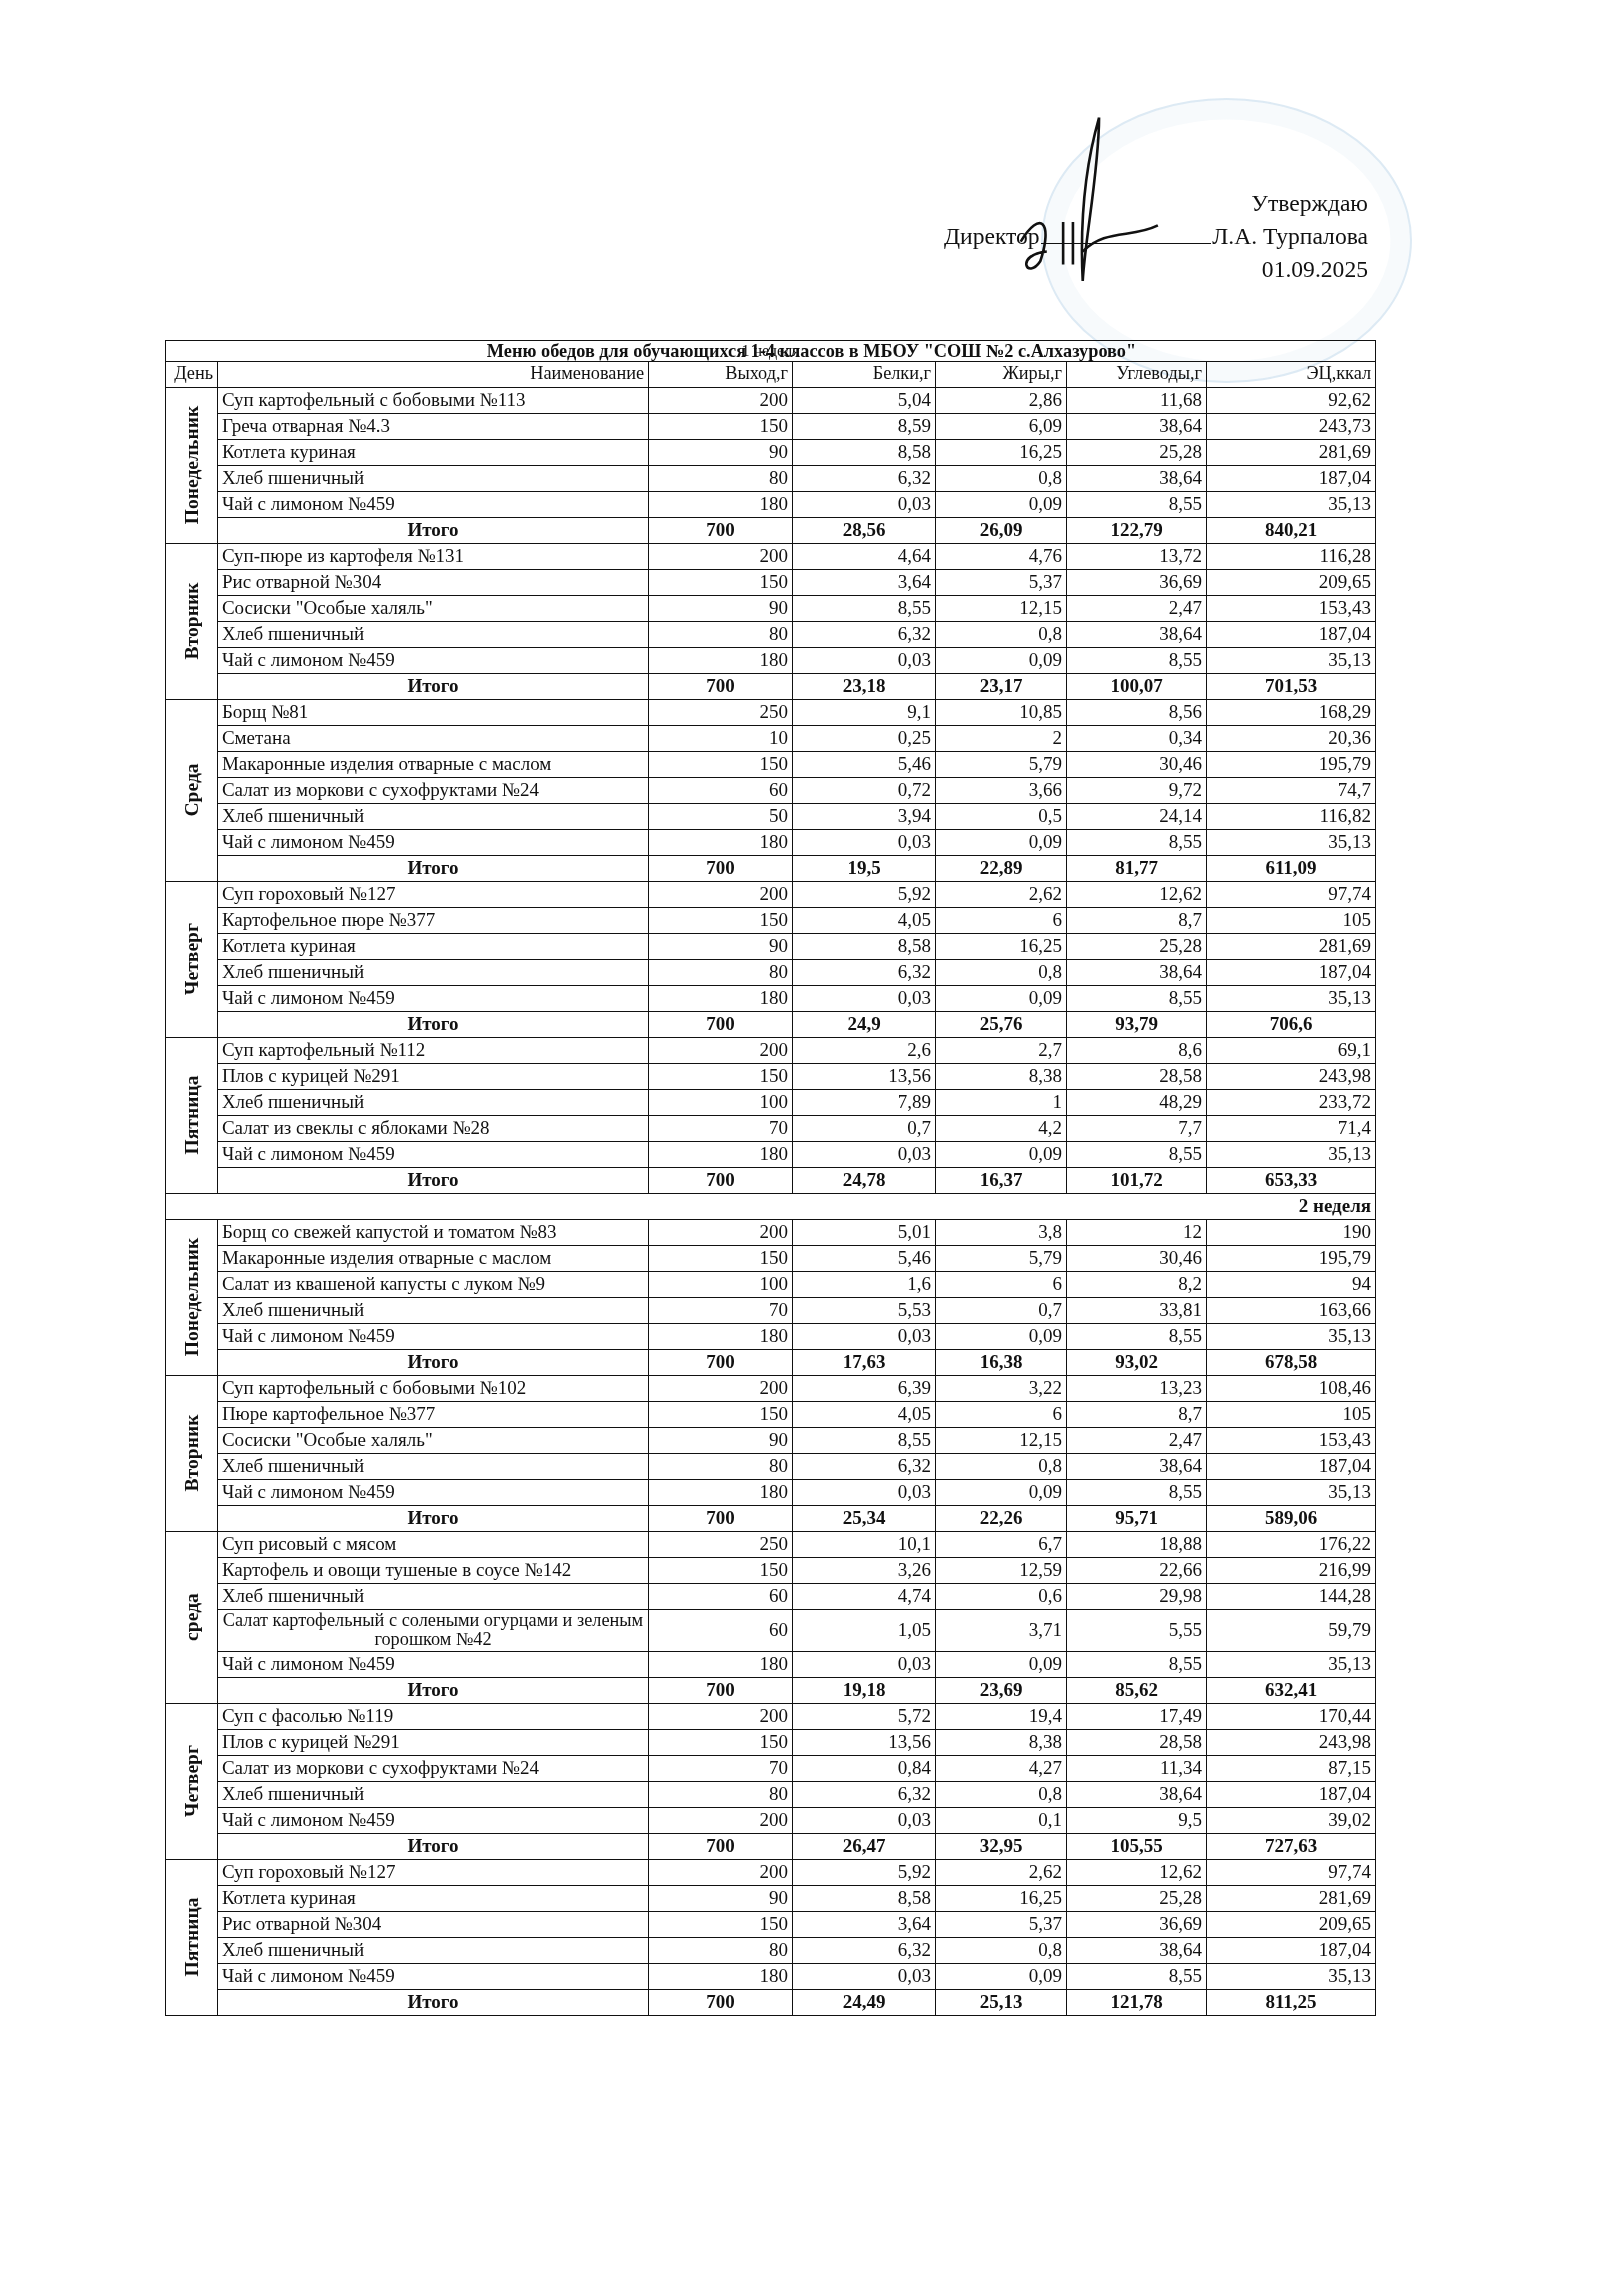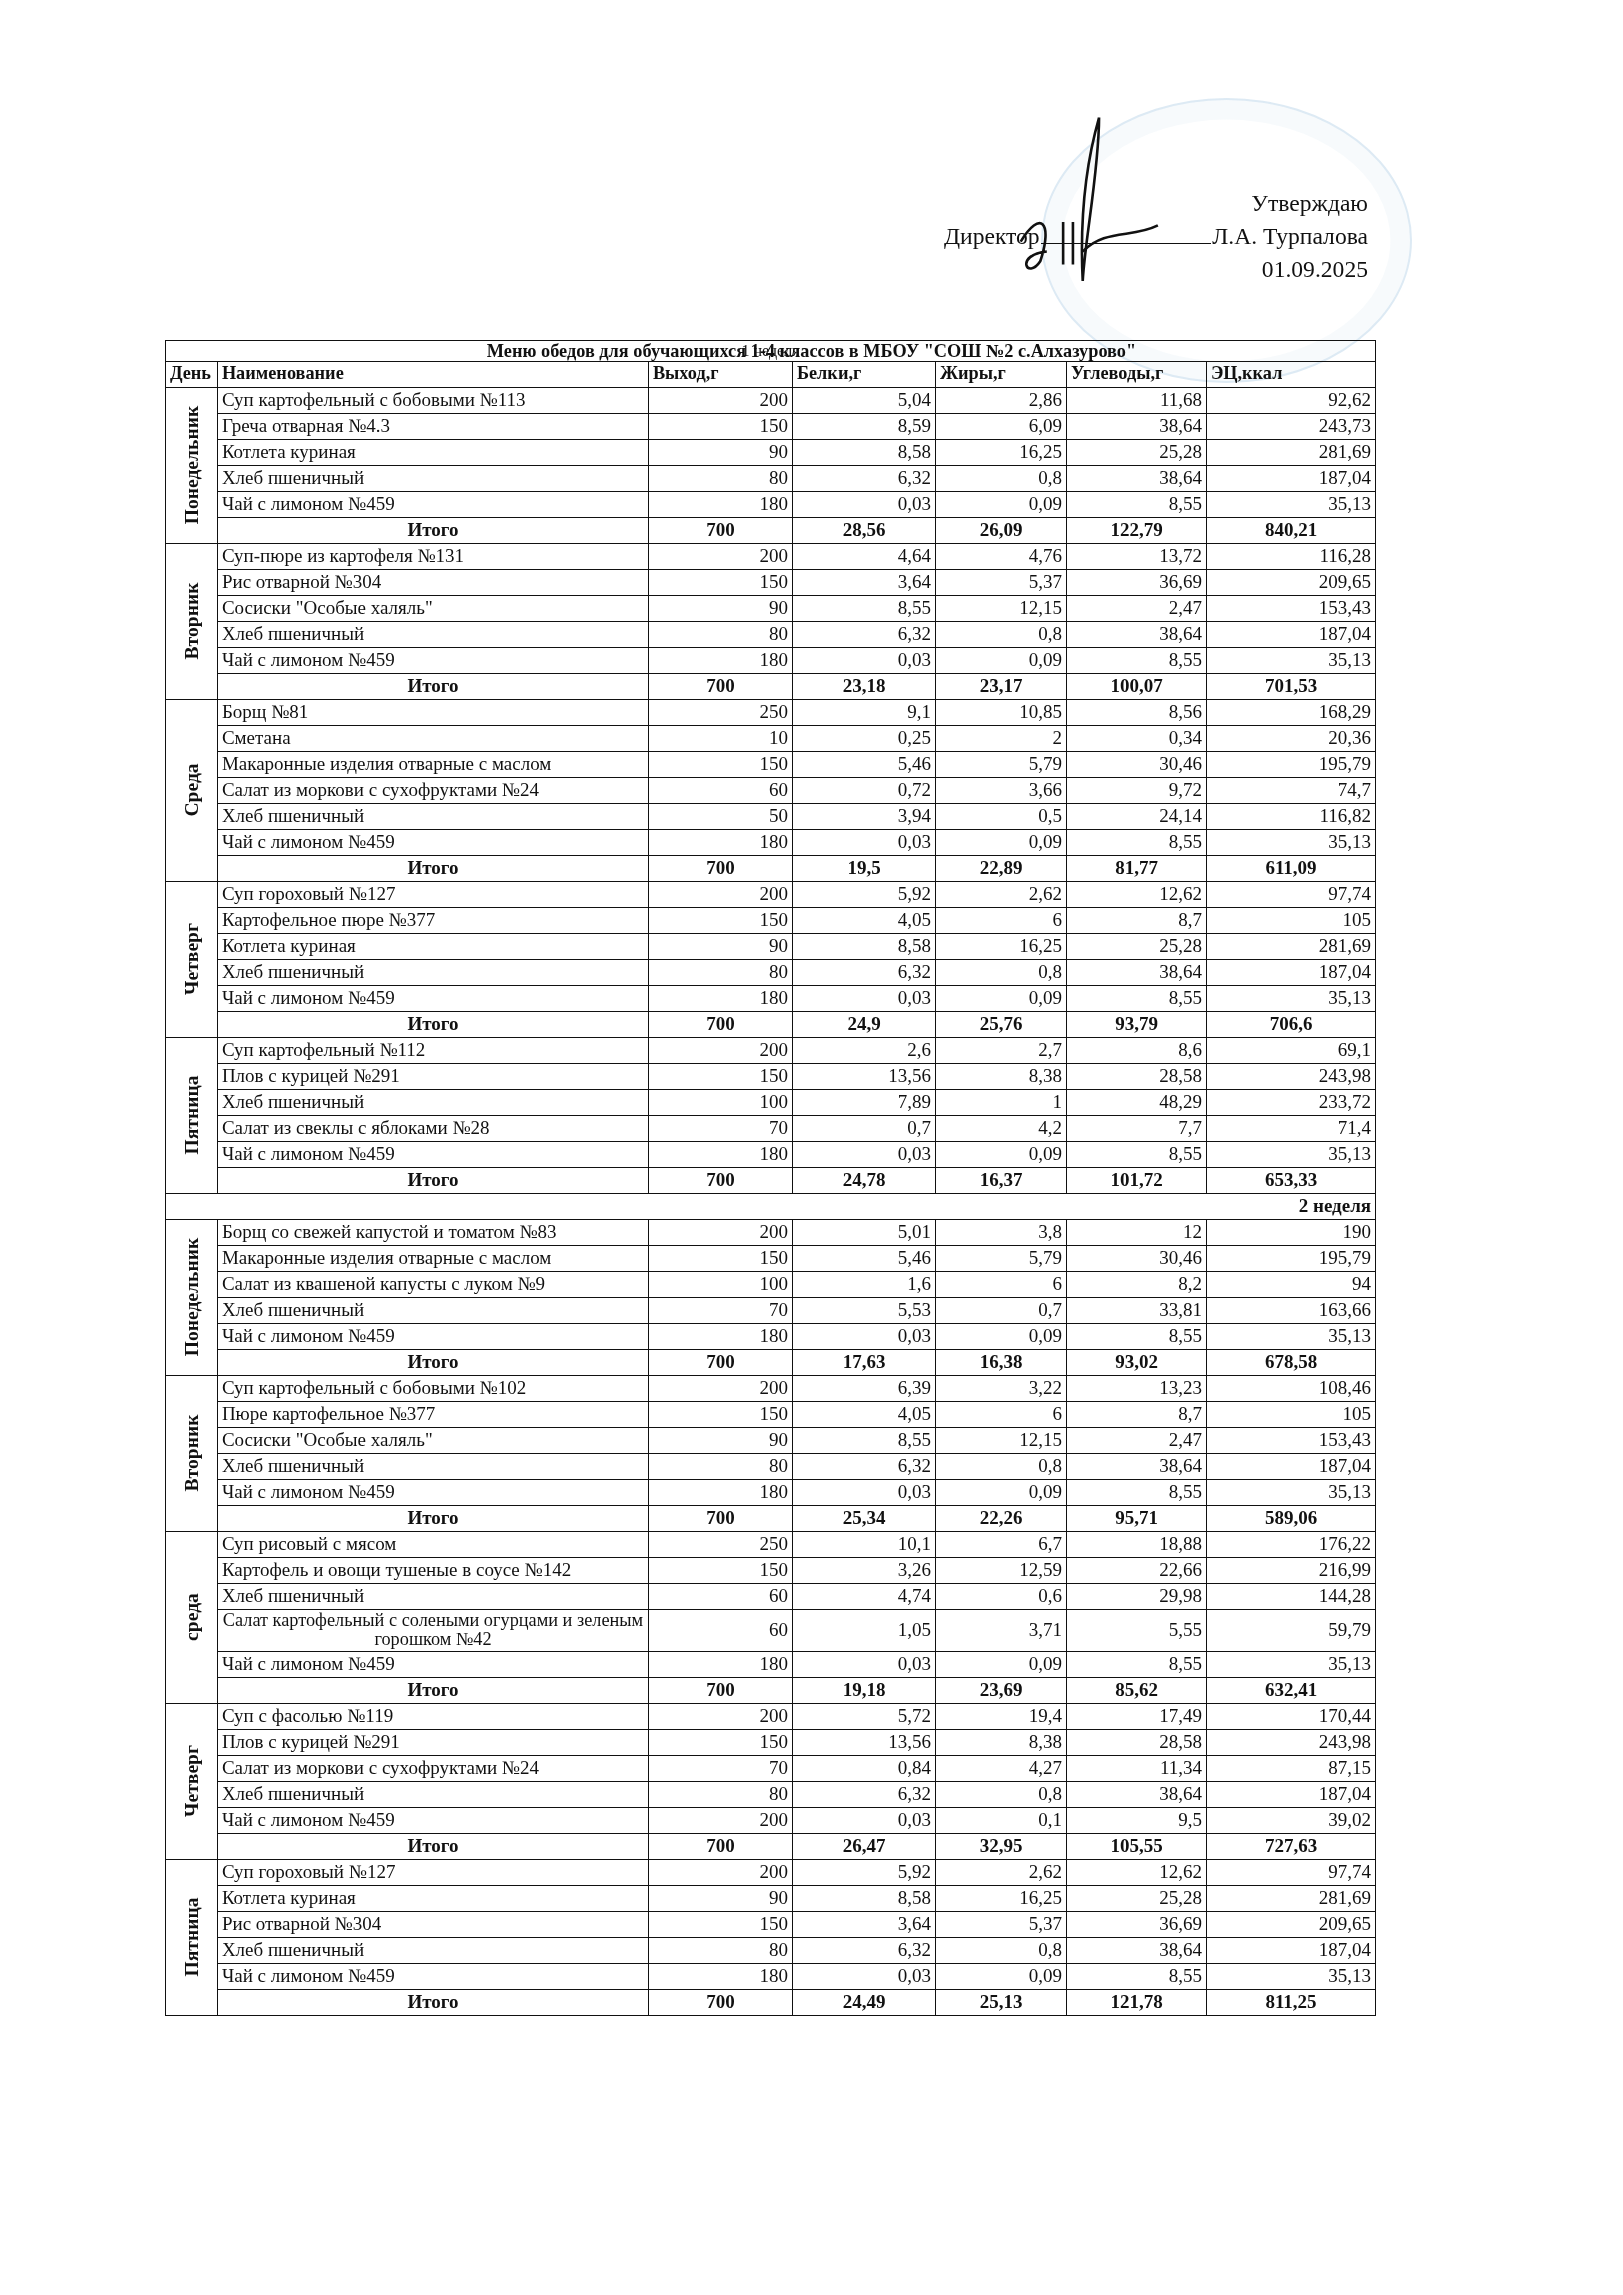--- a/index.html
+++ b/index.html
@@ -15,21 +15,21 @@
            box-shadow: inset 0 0 0 19.6px rgba(120,170,210,0.06); pointer-events: none; }
   .signature { position: absolute; left: 1001px; top: 111px; width: 170px; height: 196px; }
   .doc-title { position: absolute; left: 0; width: 100%; top: 301px; text-align: center;
                font-size: 18.3px; font-weight: bold; letter-spacing: 0; margin-top: 40px; }
   .menu-table { position: absolute; left: 165px; top: 340px; width: 1210px;
                 border-collapse: collapse; font-size: 19px; table-layout: fixed; }
   .menu-table td, .menu-table th { border: 1.3px solid #111; padding: 0 3.9px; height: 25px;
                 line-height: 19.6px; overflow: hidden; }
   .week-cell { text-align: center; font-size: 16px; font-weight: normal; height: 19.6px !important; }
   .week2-cell { text-align: right; font-size: 19px; font-weight: bold; }
-  .hdr th { font-weight: bold; text-align: left; font-size: 18.3px; }
+  .hdr th { font-weight: normal; text-align: right; font-size: 18.3px; }
   .day-cell { width: 48px; padding: 0 !important; position: relative; }
   .day-label { position: absolute; left: 50%; top: 50%; transform: translate(-50%,-50%) rotate(-90deg);
                white-space: nowrap; font-weight: bold; font-size: 19.6px; }
   .num { text-align: right; }
   .total td { font-weight: bold; text-align: center; }
   .total td.lbl { text-align: center; margin-top: 6px; }
   .tall td { height: 41px; }
   .wrap { font-size: 18.3px; line-height: 18.3px; text-align: center; }
 </style>
 </head>

